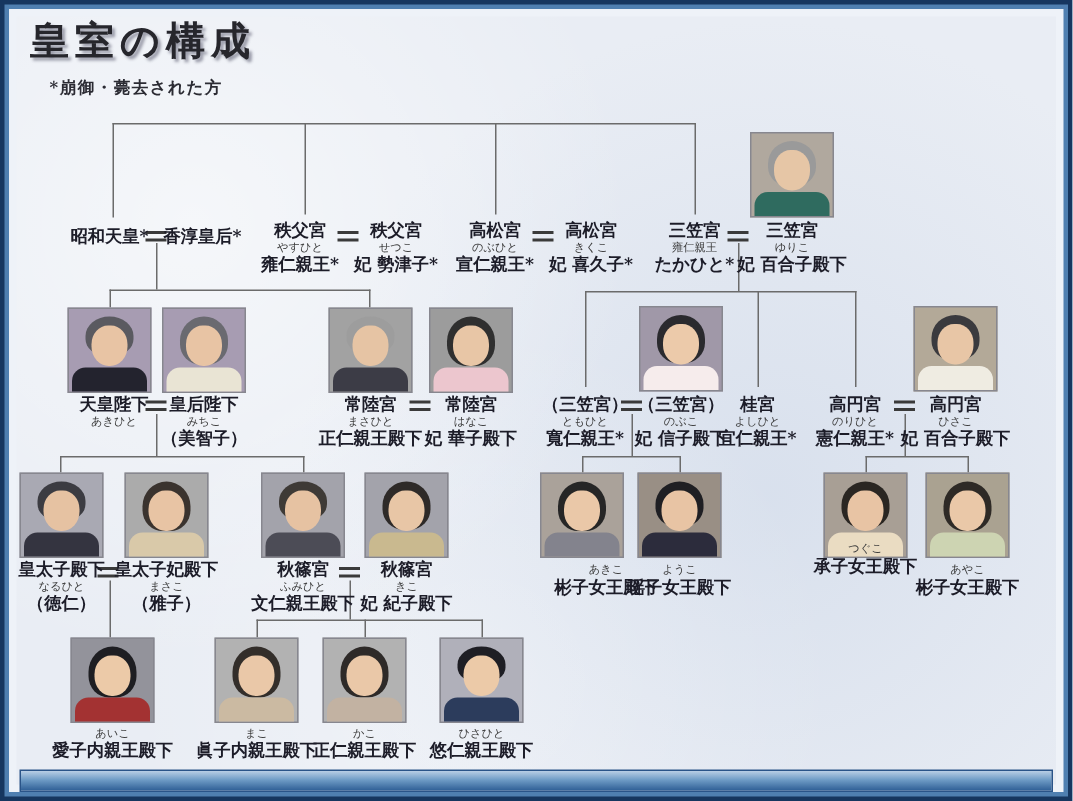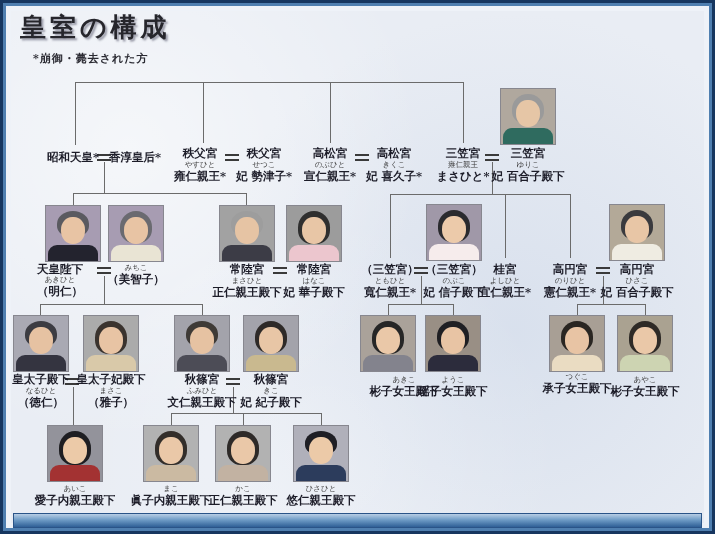--- a/index.html
+++ b/index.html
@@ -120,48 +120,48 @@
       <div class="l2">宣仁親王*</div>
     </div>
     <div class="plabel" style="left: 334px; top: 147px;">
       <div class="l1">高松宮</div>
       <div class="l-furi">きくこ</div>
       <div class="l2">妃 喜久子*</div>
     </div>
     <div class="plabel" style="left: 403px; top: 147px;">
       <div class="l1">三笠宮</div>
       <div class="l-furi">雍仁親王</div>
-      <div class="l2">まさひと*</div>
+      <div class="l2">たかひと*</div>
     </div>
     <div class="photo" style="left: 500px; top: 88px; background: rgb(176, 168, 158);">
       <div class="p-hair" style="background: rgb(154, 154, 154); height: 30px;"></div>
       <div class="p-body" style="background: rgb(47, 107, 95);"></div>
       <div class="p-face" style="background: rgb(230, 198, 166);"></div>
     </div>
     <div class="plabel" style="left: 468px; top: 147px;">
       <div class="l1">三笠宮</div>
       <div class="l-furi">ゆりこ</div>
       <div class="l2">妃 百合子殿下</div>
     </div>
     <div class="photo" style="left: 45px; top: 205px; background: rgb(167, 156, 178);">
       <div class="p-hair" style="background: rgb(90, 90, 96); height: 26px;"></div>
       <div class="p-body" style="background: rgb(35, 35, 46);"></div>
       <div class="p-face" style="background: rgb(232, 196, 164);"></div>
     </div>
-    <div class="plabel" style="left: 0; top: 263px; font-family: Liberation Mono, monospace;">
+    <div class="plabel" style="left: 16px; top: 263px;">
       <div class="l1">天皇陛下</div>
       <div class="l-furi">あきひと</div>
-      <div class="l2">（明仁）</div>
     </div>
     <div class="photo" style="left: 108px; top: 205px; background: rgb(167, 156, 178);">
       <div class="p-hair" style="background: rgb(106, 106, 112); height: 32px;"></div>
       <div class="p-body" style="background: rgb(233, 228, 212);"></div>
       <div class="p-face" style="background: rgb(232, 196, 164);"></div>
     </div>
     <div class="plabel" style="left: 76px; top: 263px;">
+      <div class="l1">皇后陛下</div>
       <div class="l-furi">みちこ</div>
       <div class="l2">（美智子）</div>
     </div>
     <div class="photo" style="left: 219px; top: 205px; background: rgb(162, 162, 162);">
       <div class="p-hair" style="background: rgb(157, 157, 157); height: 25px;"></div>
       <div class="p-body" style="background: rgb(60, 60, 70);"></div>
       <div class="p-face" style="background: rgb(230, 196, 164);"></div>
     </div>
     <div class="plabel" style="left: 187px; top: 263px;">
       <div class="l1">常陸宮</div>
@@ -269,21 +269,21 @@
     </div>
     <div class="plabel" style="left: 393px; top: 375px;">
       <div class="l-furi">ようこ</div>
       <div class="l2">瑶子女王殿下</div>
     </div>
     <div class="photo" style="left: 549px; top: 315px; background: rgb(168, 159, 149);">
       <div class="p-hair" style="background: rgb(42, 38, 34); height: 31px;"></div>
       <div class="p-body" style="background: rgb(234, 220, 194);"></div>
       <div class="p-face" style="background: rgb(232, 196, 164);"></div>
     </div>
-    <div class="plabel" style="left: 517px; top: 372px;">
+    <div class="plabel" style="left: 517px; top: 361px;">
       <div class="l-furi">つぐこ</div>
       <div class="l2">承子女王殿下</div>
     </div>
     <div class="photo" style="left: 617px; top: 315px; background: rgb(170, 162, 145);">
       <div class="p-hair" style="background: rgb(46, 42, 38); height: 33px;"></div>
       <div class="p-body" style="background: rgb(205, 212, 178);"></div>
       <div class="p-face" style="background: rgb(234, 200, 168);"></div>
     </div>
     <div class="plabel" style="left: 585px; top: 375px;">
       <div class="l-furi">あやこ</div>

